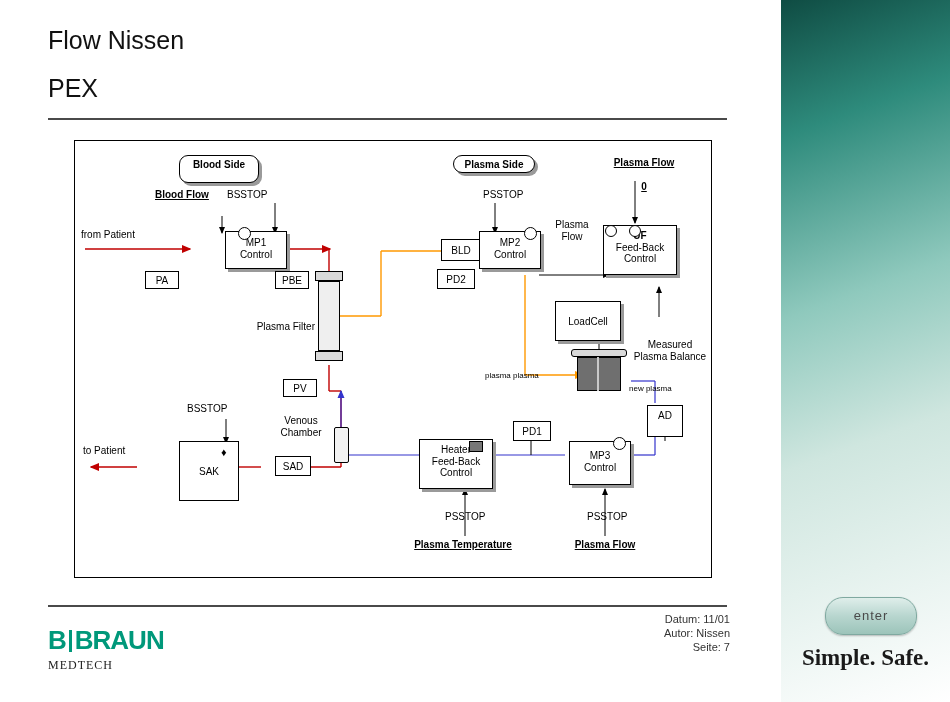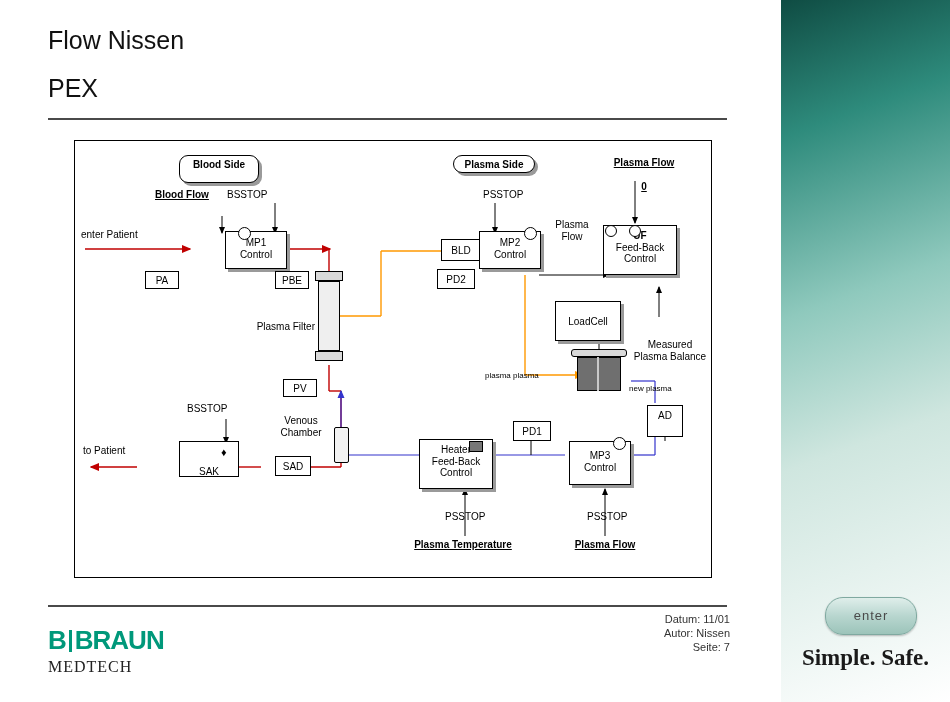--- a/index.html
+++ b/index.html
@@ -37,21 +37,21 @@
   #rule-top{position:absolute;left:48px;top:118px;width:679px;height:2px;background:#4a4a4a;}
   #rule-bottom{position:absolute;left:48px;top:605px;width:679px;height:2px;background:#4a4a4a;}
   
   #footer-meta{
     position:absolute;left:520px;top:612px;width:210px;text-align:right;
     font-size:11px;color:#333;line-height:14px;
   }
   #logo{position:absolute;left:48px;top:625px;}
   #logo .bb{font-family:"Liberation Sans", sans-serif;font-weight:bold;font-size:26px;color:#00987a;letter-spacing:-1px;}
   #logo .bb .bar{display:inline-block;width:3px;height:22px;background:#00987a;margin:0 3px;vertical-align:-3px;}
-  #logo .medtech{font-size:16px;letter-spacing:1px;color:#222;font-family:"Liberation Serif", serif;margin-top:2px;}
+  #logo .medtech{font-size:12px;letter-spacing:1px;color:#222;font-family:"Liberation Serif", serif;margin-top:2px;}
   
   #diagram{
     position:absolute;left:74px;top:140px;width:636px;height:436px;
     border:1px solid #000;background:#fff;
   }
   .node{position:absolute;box-sizing:border-box;font-size:10px;color:#000;}
   .box{border:1px solid #000;background:#fff;text-align:center;}
   .box.shadow{box-shadow:3px 3px 0 #9a9a9a;}
   .box .lbl{display:block;line-height:1.15;}
   .pill{
@@ -163,21 +163,21 @@
 
   <div class="node pill" style="left:104px;top:14px;width:80px;height:28px;line-height:18px;">Blood Side</div>
   <div class="node pill" style="left:378px;top:14px;width:82px;height:18px;line-height:18px;">Plasma Side</div>
 
   <div class="node plain b u" style="left:80px;top:48px;width:80px;">Blood Flow</div>
   <div class="node plain" style="left:152px;top:48px;width:70px;">BSSTOP</div>
   <div class="node plain" style="left:408px;top:48px;width:60px;">PSSTOP</div>
   <div class="node plain b u" style="left:524px;top:16px;width:90px;text-align:center;">Plasma Flow</div>
   <div class="node plain b u" style="left:524px;top:40px;width:90px;text-align:center;">0</div>
 
-  <div class="node plain" style="left:6px;top:88px;width:76px;">enter Patient</div>
+  <div class="node plain" style="left:6px;top:88px;width:76px;">from Patient</div>
   <div class="node plain" style="left:8px;top:304px;width:70px;">to Patient</div>
 
   <div class="node box shadow" style="left:118px;top:90px;width:62px;height:38px;padding-top:5px;margin-left:32px;">
     <span class="lbl">MP1<br>Control</span>
   </div>
   <div class="node" style="left:163px;top:86px;width:13px;height:13px;border:1px solid #000;border-radius:50%;background:#fff;"></div>
 
   <div class="node box" style="left:70px;top:130px;width:34px;height:18px;line-height:18px;">PA</div>
   <div class="node box" style="left:200px;top:130px;width:34px;height:18px;line-height:18px;">PBE</div>
 
@@ -185,21 +185,21 @@
   <div class="node" style="left:243px;top:140px;width:22px;height:70px;border:1px solid #000;background:#efefef;"></div>
   <div class="node" style="left:240px;top:210px;width:28px;height:10px;border:1px solid #000;background:#d9d9d9;"></div>
   <div class="node plain" style="left:174px;top:180px;width:66px;text-align:right;">Plasma Filter</div>
 
   <div class="node" style="left:259px;top:286px;width:15px;height:36px;border:1px solid #000;background:#f2f2f2;border-radius:2px;"></div>
   <div class="node plain ctr" style="left:198px;top:274px;width:56px;line-height:12px;">Venous<br>Chamber</div>
 
   <div class="node box" style="left:208px;top:238px;width:34px;height:18px;line-height:18px;">PV</div>
 
   <div class="node box" style="left:200px;top:315px;width:36px;height:20px;line-height:20px;">SAD</div>
-  <div class="node box" style="left:104px;top:300px;width:60px;height:36px;line-height:60px;">
+  <div class="node box" style="left:104px;top:300px;width:60px;height:60px;line-height:60px;">
     <span class="lbl" style="line-height:60px;">SAK</span>
   </div>
   <div class="node" style="left:146px;top:305px;font-size:11px;color:#000;">♦</div>
   <div class="node plain" style="left:112px;top:262px;width:80px;">BSSTOP</div>
 
   <div class="node box" style="left:318px;top:98px;width:40px;height:22px;line-height:22px;margin-left:48px;">BLD</div>
   <div class="node box" style="left:362px;top:128px;width:38px;height:20px;line-height:20px;">PD2</div>
 
   <div class="node box shadow" style="left:404px;top:90px;width:62px;height:38px;padding-top:5px;">
     <span class="lbl">MP2<br>Control</span>

